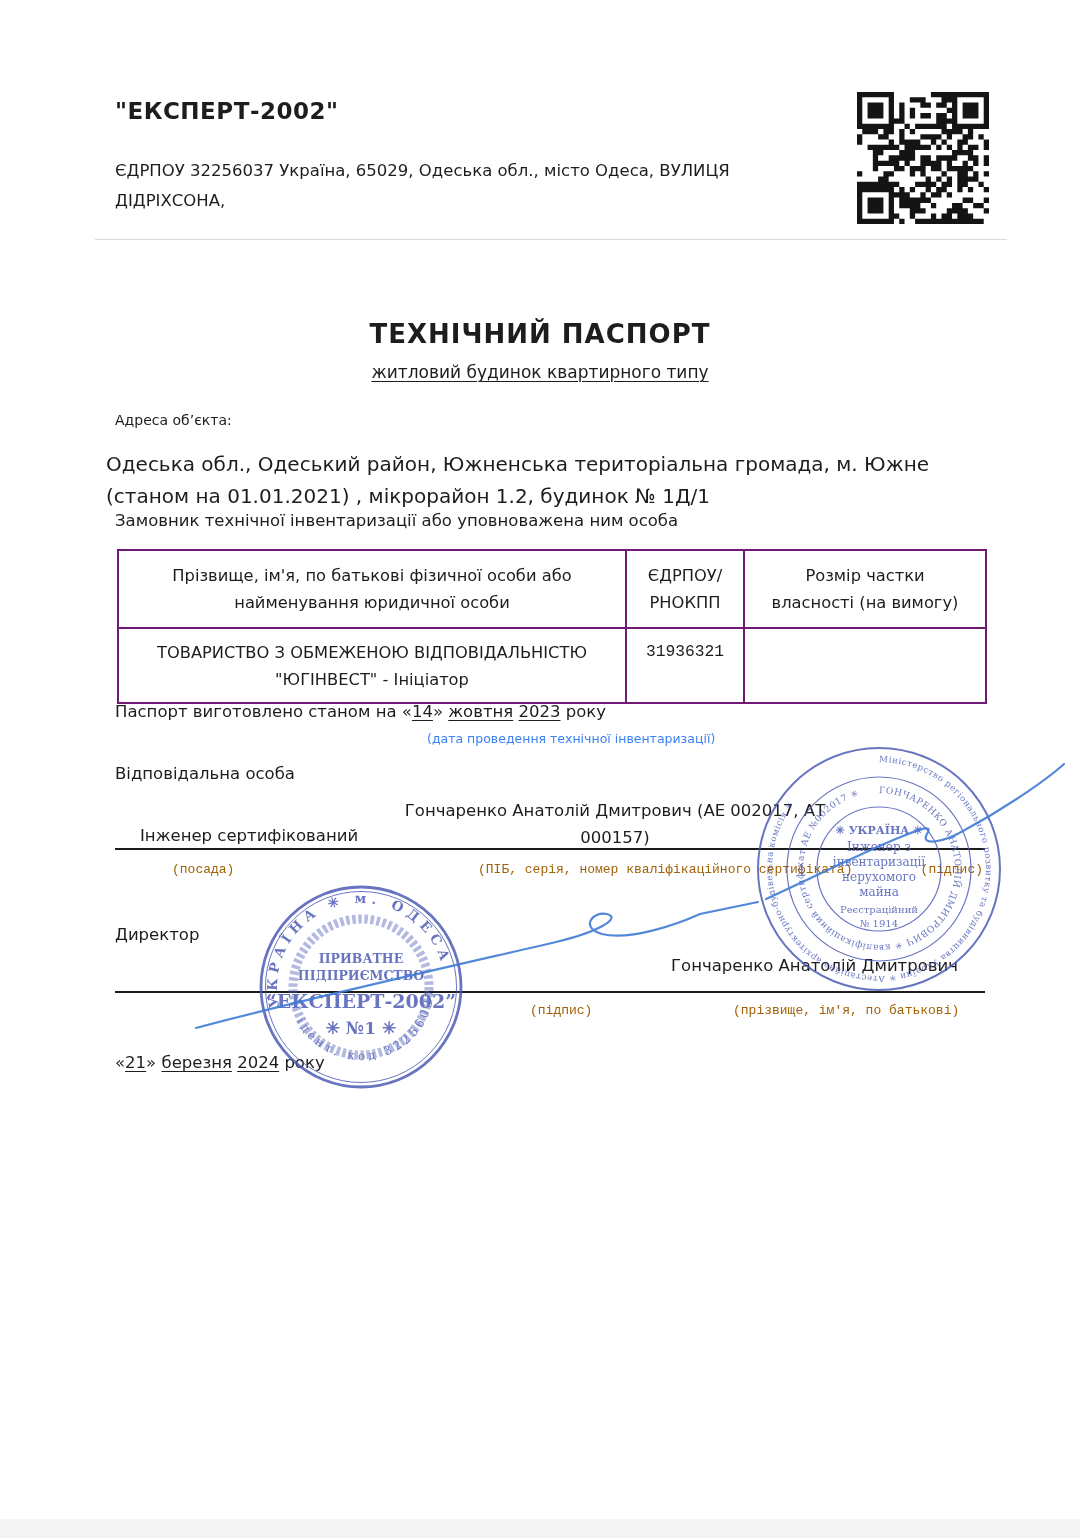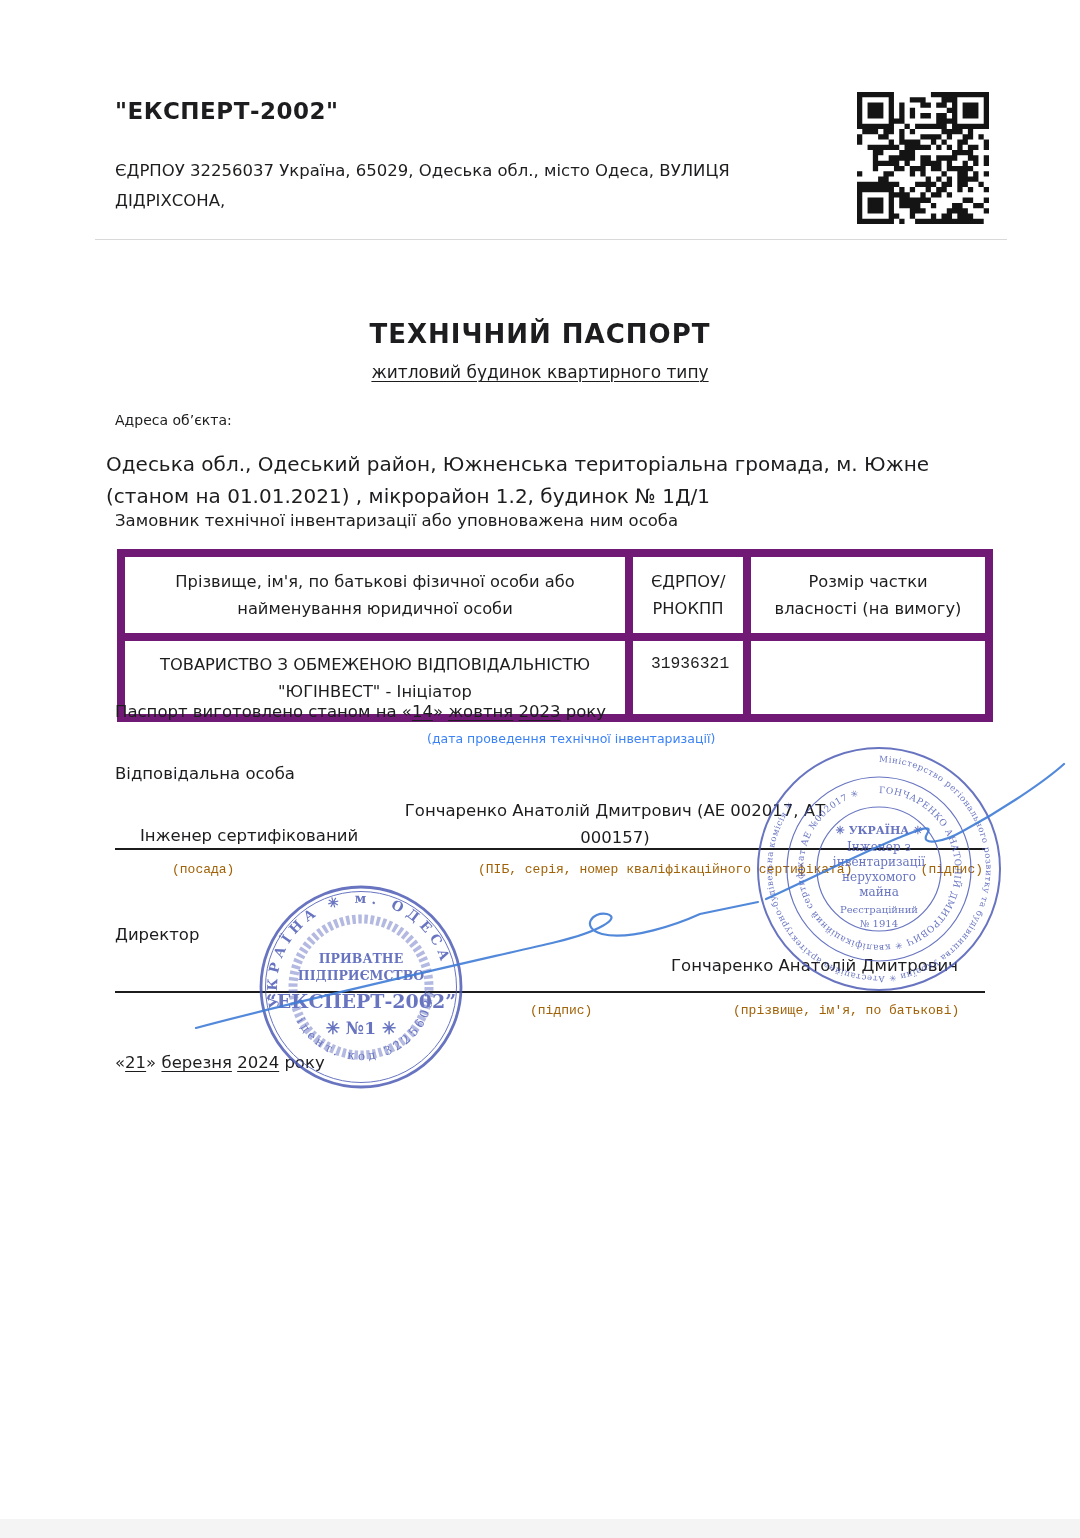--- a/index.html
+++ b/index.html
@@ -12,21 +12,21 @@
   .divider{left:95px;top:239px;width:912px;height:1px;background:#d9d9d9;}
   .reg-block{right:95px;top:254px;text-align:right;font-size:16.5px;line-height:28px;}
   .u{text-decoration:underline;text-underline-offset:3px;text-decoration-thickness:1.3px;}
   .doc-title{left:0;top:319px;width:1080px;text-align:center;font-size:26px;font-weight:bold;letter-spacing:1px;}
   .doc-subtitle{left:0;top:362px;width:1080px;text-align:center;font-size:17px;}
   .addr-label{left:115px;top:412px;font-size:14px;}
   .addr-value{left:106px;top:448px;width:872px;font-size:20px;line-height:32px;}
   .customer-label{left:115px;top:511px;font-size:16.5px;}
   .owners{left:117px;top:549px;}
   table{border-collapse:collapse;width:868px;table-layout:fixed;}
-  th,td{border:8px solid #701a75;font-weight:normal;font-size:16.3px;text-align:center;padding:6px 18px;}
+  th,td{border:2px solid #701a75;font-weight:normal;font-size:16.3px;text-align:center;padding:6px 18px;}
   th{height:64px;line-height:27px;vertical-align:middle;}
   td{height:58px;line-height:27px;}
   td.c1{vertical-align:middle;margin-top:16px;}
   td.c2{vertical-align:top;padding-top:9px;font-family:Liberation Mono, monospace;}
   .issued-line{left:115px;top:702px;font-size:16.5px;}
   .issued-note{left:427px;top:731px;font-size:12.5px;color:#3b82f6;}
   .resp-label{left:115px;top:764px;font-size:16.5px;}
   .position{left:140px;top:826px;font-size:16.5px;}
   .name-cert{left:395px;top:797px;width:440px;text-align:center;font-size:16.5px;line-height:27px;}
   .rule{left:115px;width:870px;height:2px;background:#1c1c1c;}

